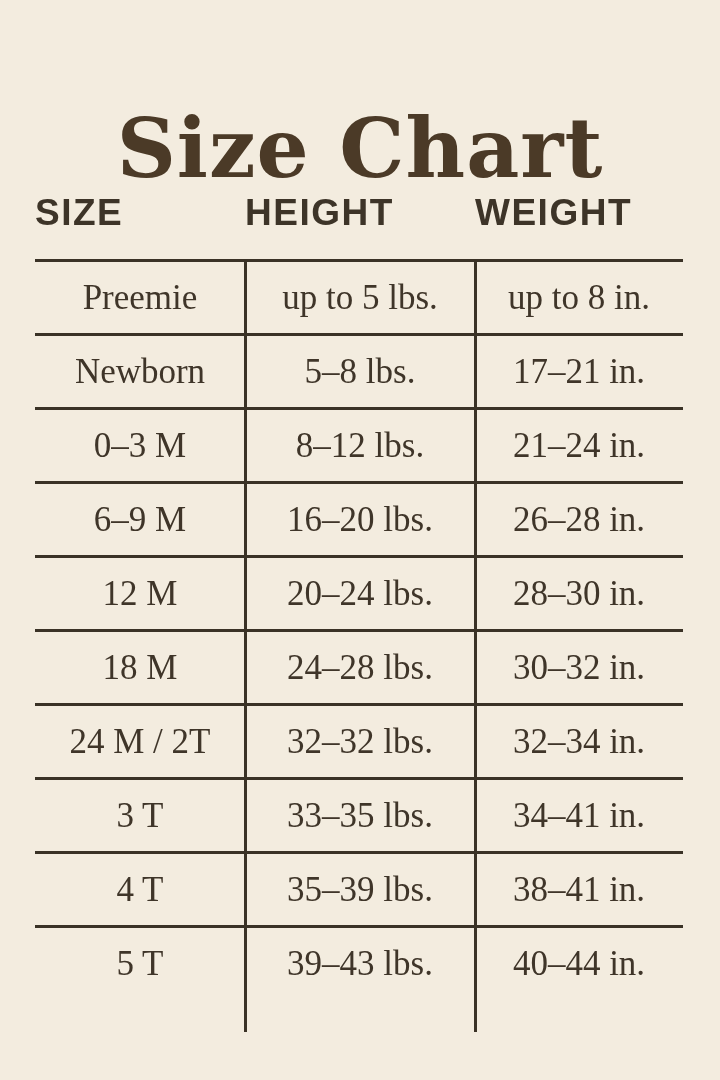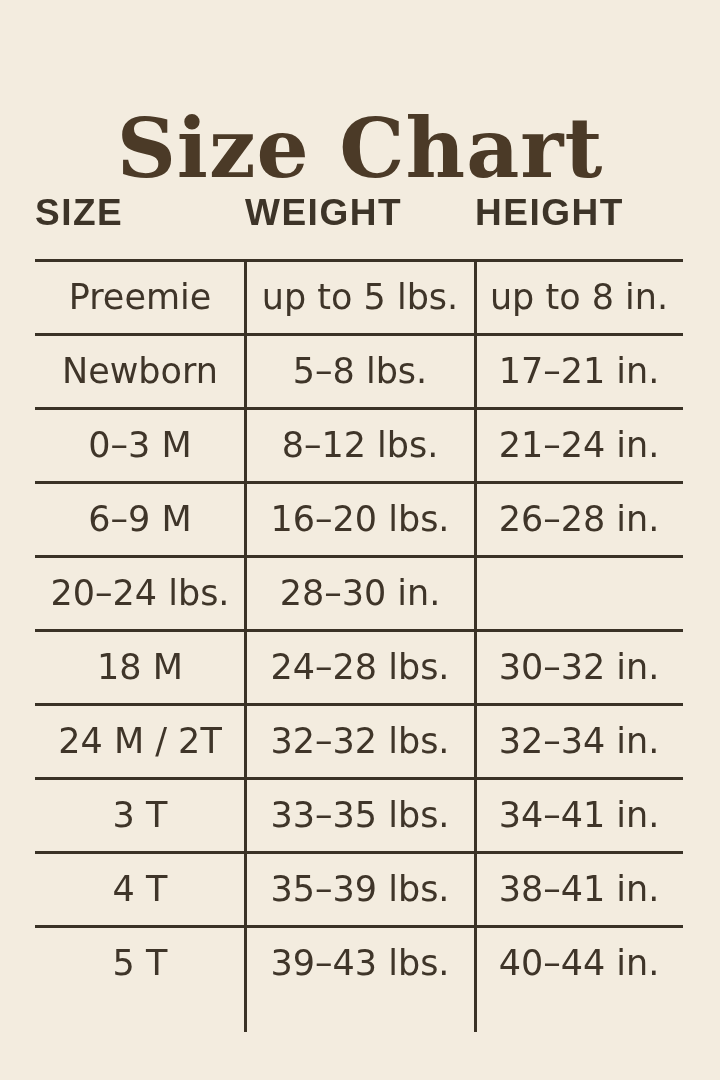--- a/index.html
+++ b/index.html
@@ -46,20 +46,21 @@
     top: 259px;
     left: 35px;
     width: 648px;
   }
   .row {
     display: grid;
     grid-template-columns: 210px 230px 208px;
     height: 71px;
     border-top: 3px solid #3a3226;
     align-items: center;
+    font-family: Liberation Serif, serif;
   }
   .cell {
     text-align: center;
     font-size: 35px;
     line-height: 1;
     color: #3f3529;
   }
   .vline {
     position: absolute;
     top: 0;
@@ -72,22 +73,22 @@
 </style>
 </head>
 <body>
 
 <div class="canvas">
 
   <h1 class="title">Size Chart</h1>
 
   <div class="header-row">
     <div class="header-cell">SIZE</div>
+    <div class="header-cell">HEIGHT</div>
     <div class="header-cell">WEIGHT</div>
-    <div class="header-cell">HEIGHT</div>
   </div>
 
   <div class="table">
     <div class="vline v1"></div>
     <div class="vline v2"></div>
 
     <div class="row">
       <div class="cell">Preemie</div>
       <div class="cell">up to 5 lbs.</div>
       <div class="cell">up to 8 in.</div>
@@ -101,20 +102,21 @@
       <div class="cell">0–3 M</div>
       <div class="cell">8–12 lbs.</div>
       <div class="cell">21–24 in.</div>
     </div>
     <div class="row">
       <div class="cell">6–9 M</div>
       <div class="cell">16–20 lbs.</div>
       <div class="cell">26–28 in.</div>
     </div>
     <div class="row">
+      <div class="cell">12 M</div>
       <div class="cell">20–24 lbs.</div>
       <div class="cell">28–30 in.</div>
     </div>
     <div class="row">
       <div class="cell">18 M</div>
       <div class="cell">24–28 lbs.</div>
       <div class="cell">30–32 in.</div>
     </div>
     <div class="row">
       <div class="cell">24 M / 2T</div>

